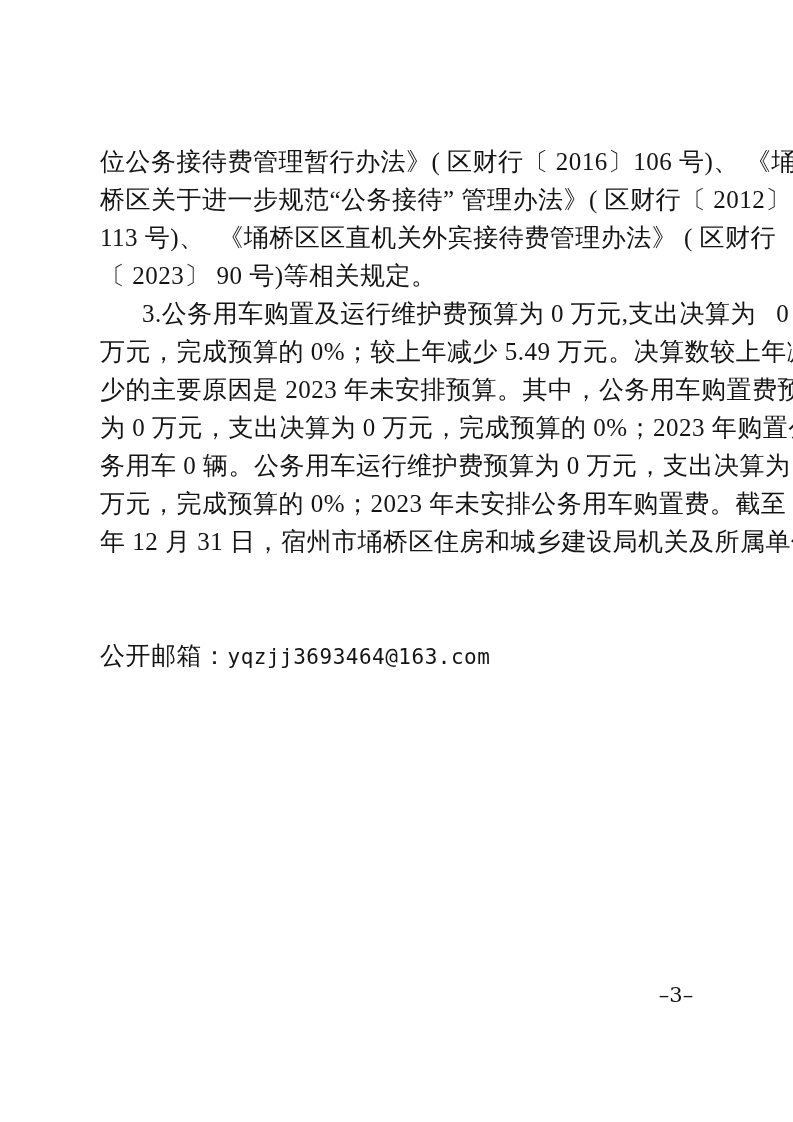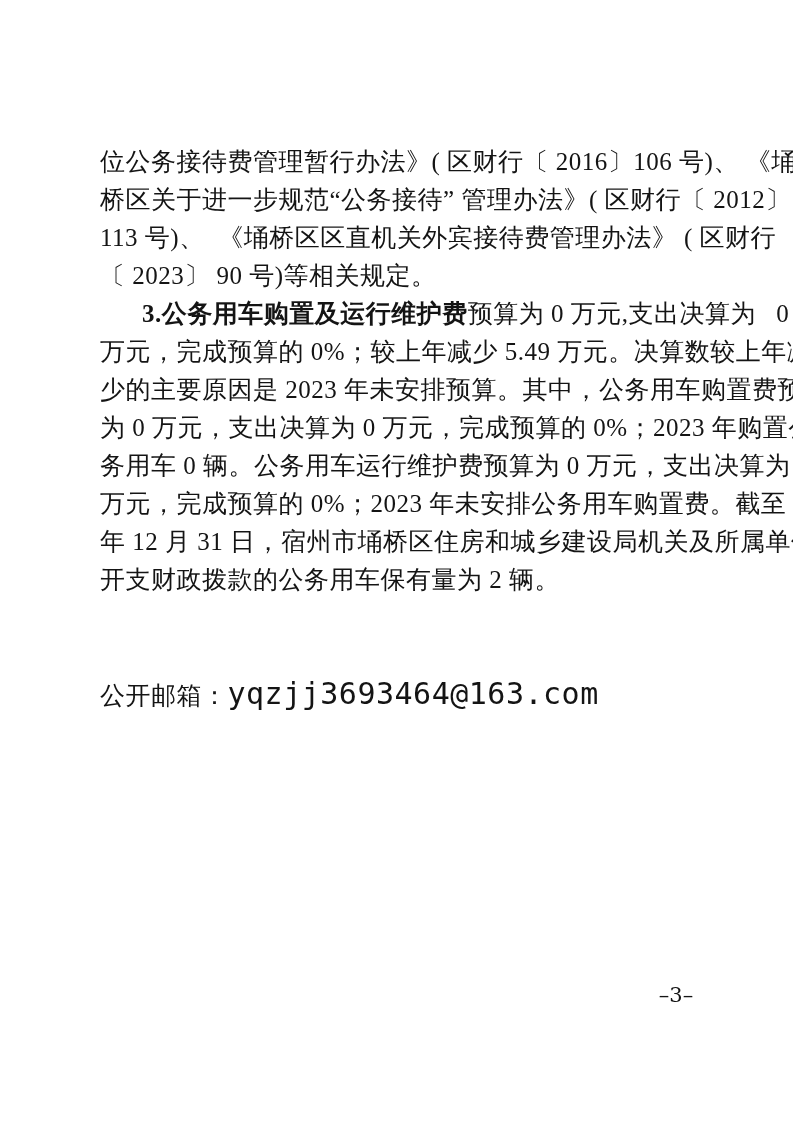--- a/index.html
+++ b/index.html
@@ -25,32 +25,32 @@
     line-height: 38px;
   }
   .line {
     white-space: pre;
     letter-spacing: 0.5px;
   }
   .para2-first {
     text-indent: 42px;
   }
   .lead-bold {
-    font-weight: bold;
+    font-weight: normal;
   }
   .spacer {
     height: 76px;
   }
   .contact-line {
     white-space: pre;
     letter-spacing: 0.5px;
   }
   .email {
     font-family: "DejaVu Sans Mono", monospace;
-    font-size: 30px;
+    font-size: 21px;
   }
   .page-number {
     position: absolute;
     top: 983px;
     left: 638px;
     width: 76px;
     text-align: center;
     font-size: 21px;
     font-family: "DejaVu Serif", serif;
     color: #141414;
@@ -71,21 +71,20 @@
     </div>
 
     <div>
       <div class="line para2-first"><span class="lead-bold">3.公务用车购置及运行维护费</span><span>预算为 0 万元,支出决算为   0</span></div>
       <div class="line">万元，完成预算的 0%；较上年减少 5.49 万元。决算数较上年减</div>
       <div class="line">少的主要原因是 2023 年未安排预算。其中，公务用车购置费预算</div>
       <div class="line">为 0 万元，支出决算为 0 万元，完成预算的 0%；2023 年购置公</div>
       <div class="line">务用车 0 辆。公务用车运行维护费预算为 0 万元，支出决算为 0</div>
       <div class="line">万元，完成预算的 0%；2023 年未安排公务用车购置费。截至 2023</div>
       <div class="line">年 12 月 31 日，宿州市埇桥区住房和城乡建设局机关及所属单位</div>
-      <div class="line">开支财政拨款的公务用车保有量为 2 辆。</div>
     </div>
 
     <div class="spacer"></div>
 
     <div class="contact-line"><span>公开邮箱：</span><span class="email">yqzjj3693464@163.com</span></div>
 
   </div>
 
   <div class="page-number">–3–</div>
 

